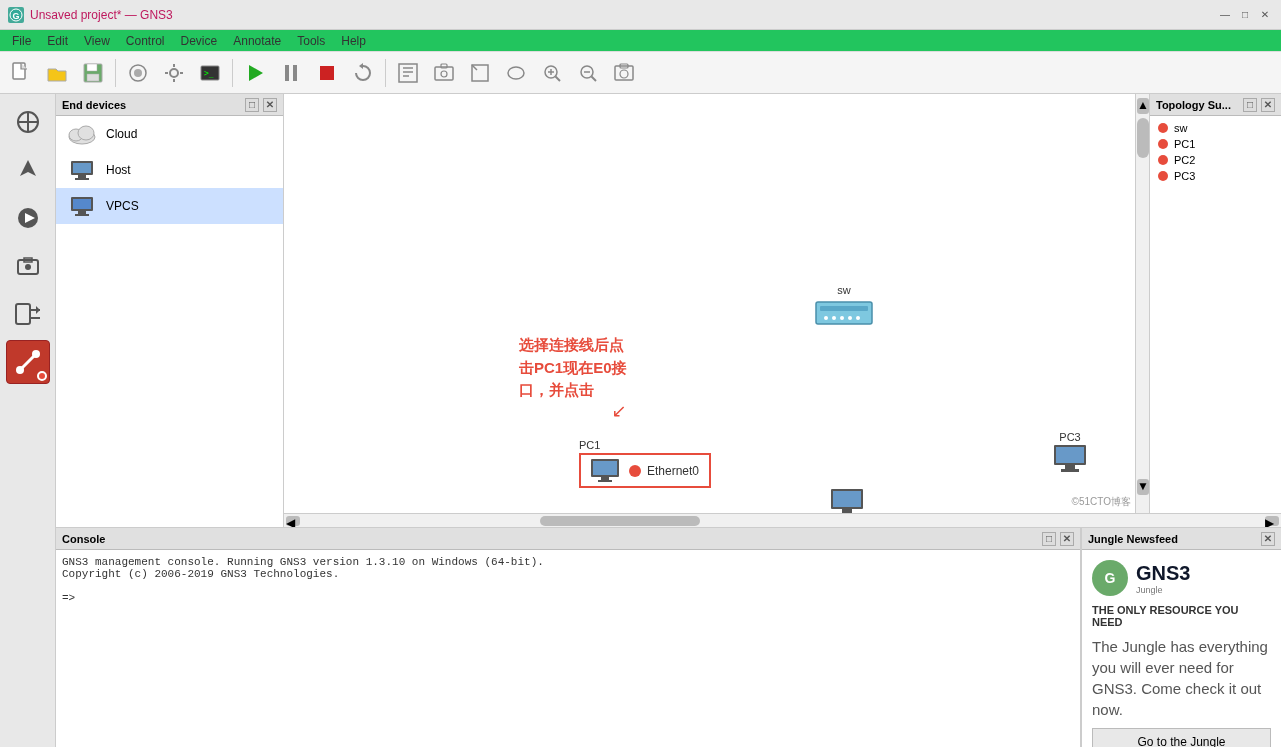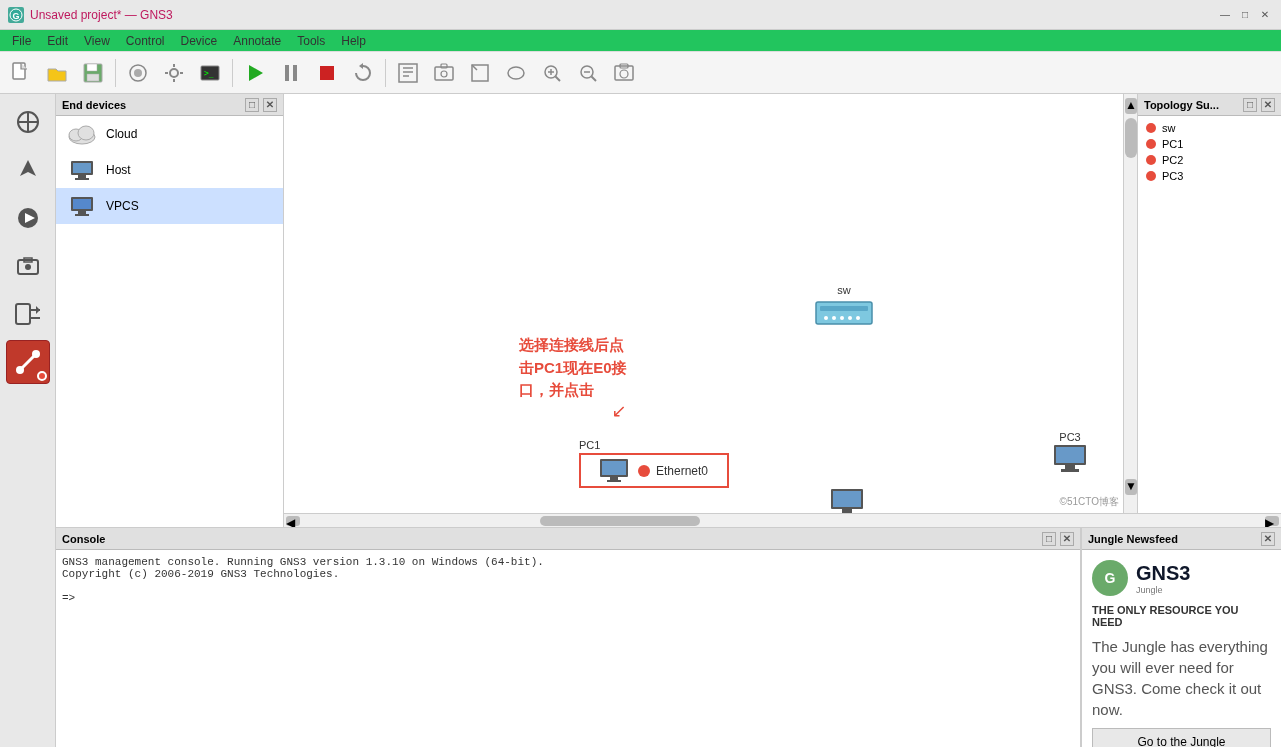--- a/index.html
+++ b/index.html
@@ -59,21 +59,21 @@
     
     .pc-icon-shape { display: flex; flex-direction: column; align-items: center; }
     .pc-screen { width: 22px; height: 14px; background: #6899c8; border: 2px solid #555; border-radius: 1px; }
     .pc-stand { width: 8px; height: 3px; background: #555; }
     .pc-base { width: 14px; height: 2px; background: #555; }
 
     
     .canvas-area { flex: 1; background: white; position: relative; overflow: hidden; }
 
     
-    .topology-panel { width: 144px; background: #fff; border-left: 1px solid #ccc; display: flex; flex-direction: column; }
+    .topology-panel { width: 132px; background: #fff; border-left: 1px solid #ccc; display: flex; flex-direction: column; }
     .topology-list { flex: 1; padding: 4px; overflow-y: auto; }
     .topology-item { display: flex; align-items: center; gap: 6px; padding: 2px 4px; font-size: 11px; }
     .topo-dot { width: 10px; height: 10px; border-radius: 50%; flex-shrink: 0; }
     .topo-dot.red { background: #e74c3c; }
 
     
     .v-scrollbar { width: 14px; background: #f0f0f0; border-left: 1px solid #ccc; position: relative; }
     .v-scrollbar-thumb { width: 12px; background: #bbb; border-radius: 6px; position: absolute; top: 2px; left: 1px; height: 40px; }
     .h-scrollbar-area { height: 14px; background: #f0f0f0; border-top: 1px solid #ccc; display: flex; align-items: center; }
     .h-scrollbar-thumb { height: 10px; background: #bbb; border-radius: 5px; margin-left: 240px; width: 160px; }
@@ -371,21 +371,21 @@
                 <circle cx="20" cy="20" r="2" fill="#fff"></circle>
                 <circle cx="28" cy="20" r="2" fill="#fff"></circle>
                 <circle cx="36" cy="20" r="2" fill="#fff"></circle>
                 <circle cx="44" cy="20" r="2" fill="#fff"></circle>
               </svg>
             </div>
 
             <div style="position:absolute; left:295px; top:345px;">
               <div style="font-size:11px; margin-bottom:2px; color:#333;">PC1</div>
               
-              <div style="border:2px solid #e74c3c; background:rgba(255,255,255,0.92); padding:4px 19px; display:inline-flex; align-items:center; gap:6px; position:relative;">
+              <div style="border:2px solid #e74c3c; background:rgba(255,255,255,0.92); padding:4px 10px; display:inline-flex; align-items:center; gap:6px; position:relative;">
 
                 <div style="display:flex; flex-direction:column; align-items:center; margin-right:4px;">
                   <div style="width:28px;height:18px;background:#6899c8;border:2px solid #555;border-radius:1px;"></div>
                   <div style="width:8px;height:3px;background:#555;"></div>
                   <div style="width:14px;height:2px;background:#555;"></div>
                 </div>
                 <div style="width:12px;height:12px;border-radius:50%;background:#e74c3c;flex-shrink:0;"></div>
                 <span style="font-size:12px;color:#333;">Ethernet0</span>
               </div>
             </div>

